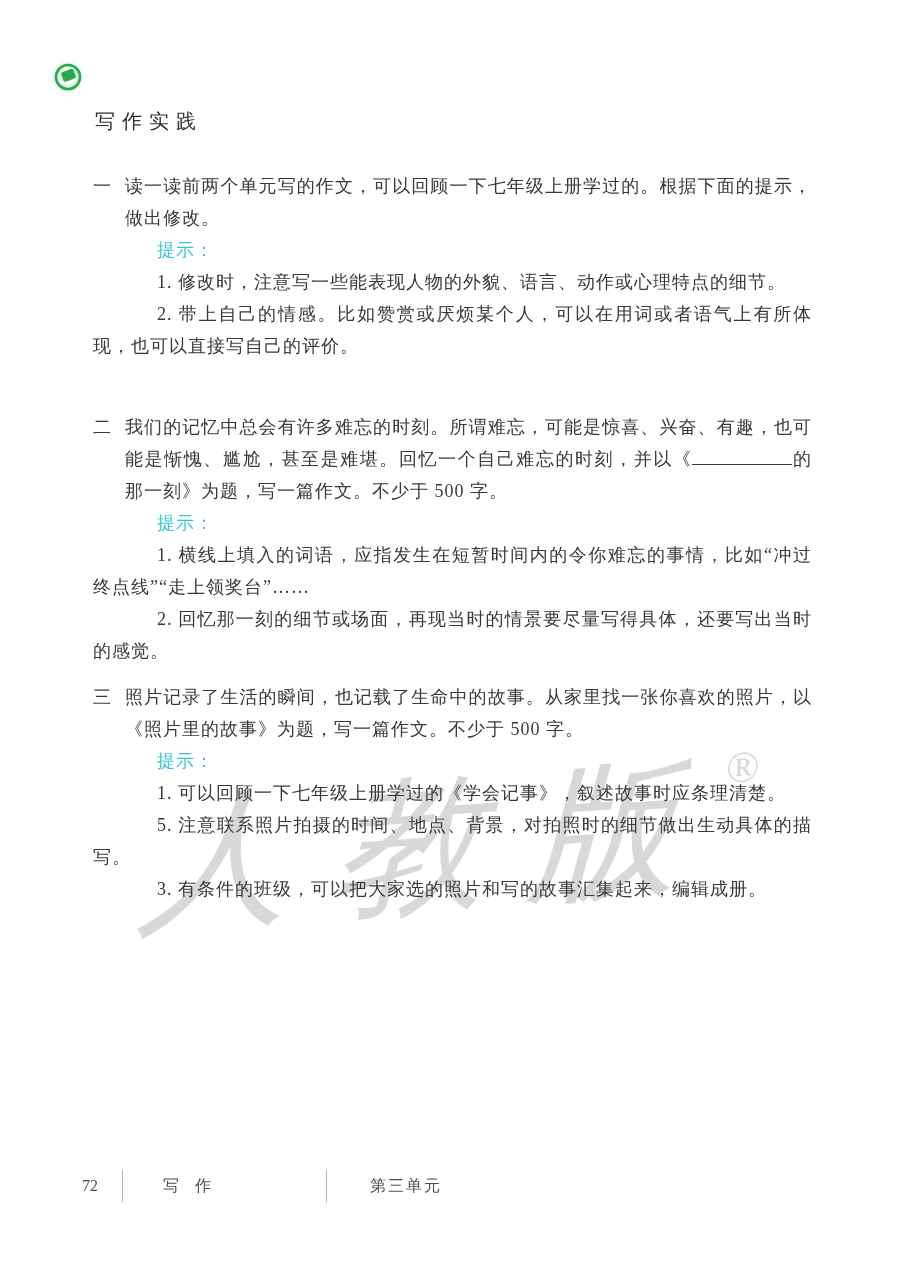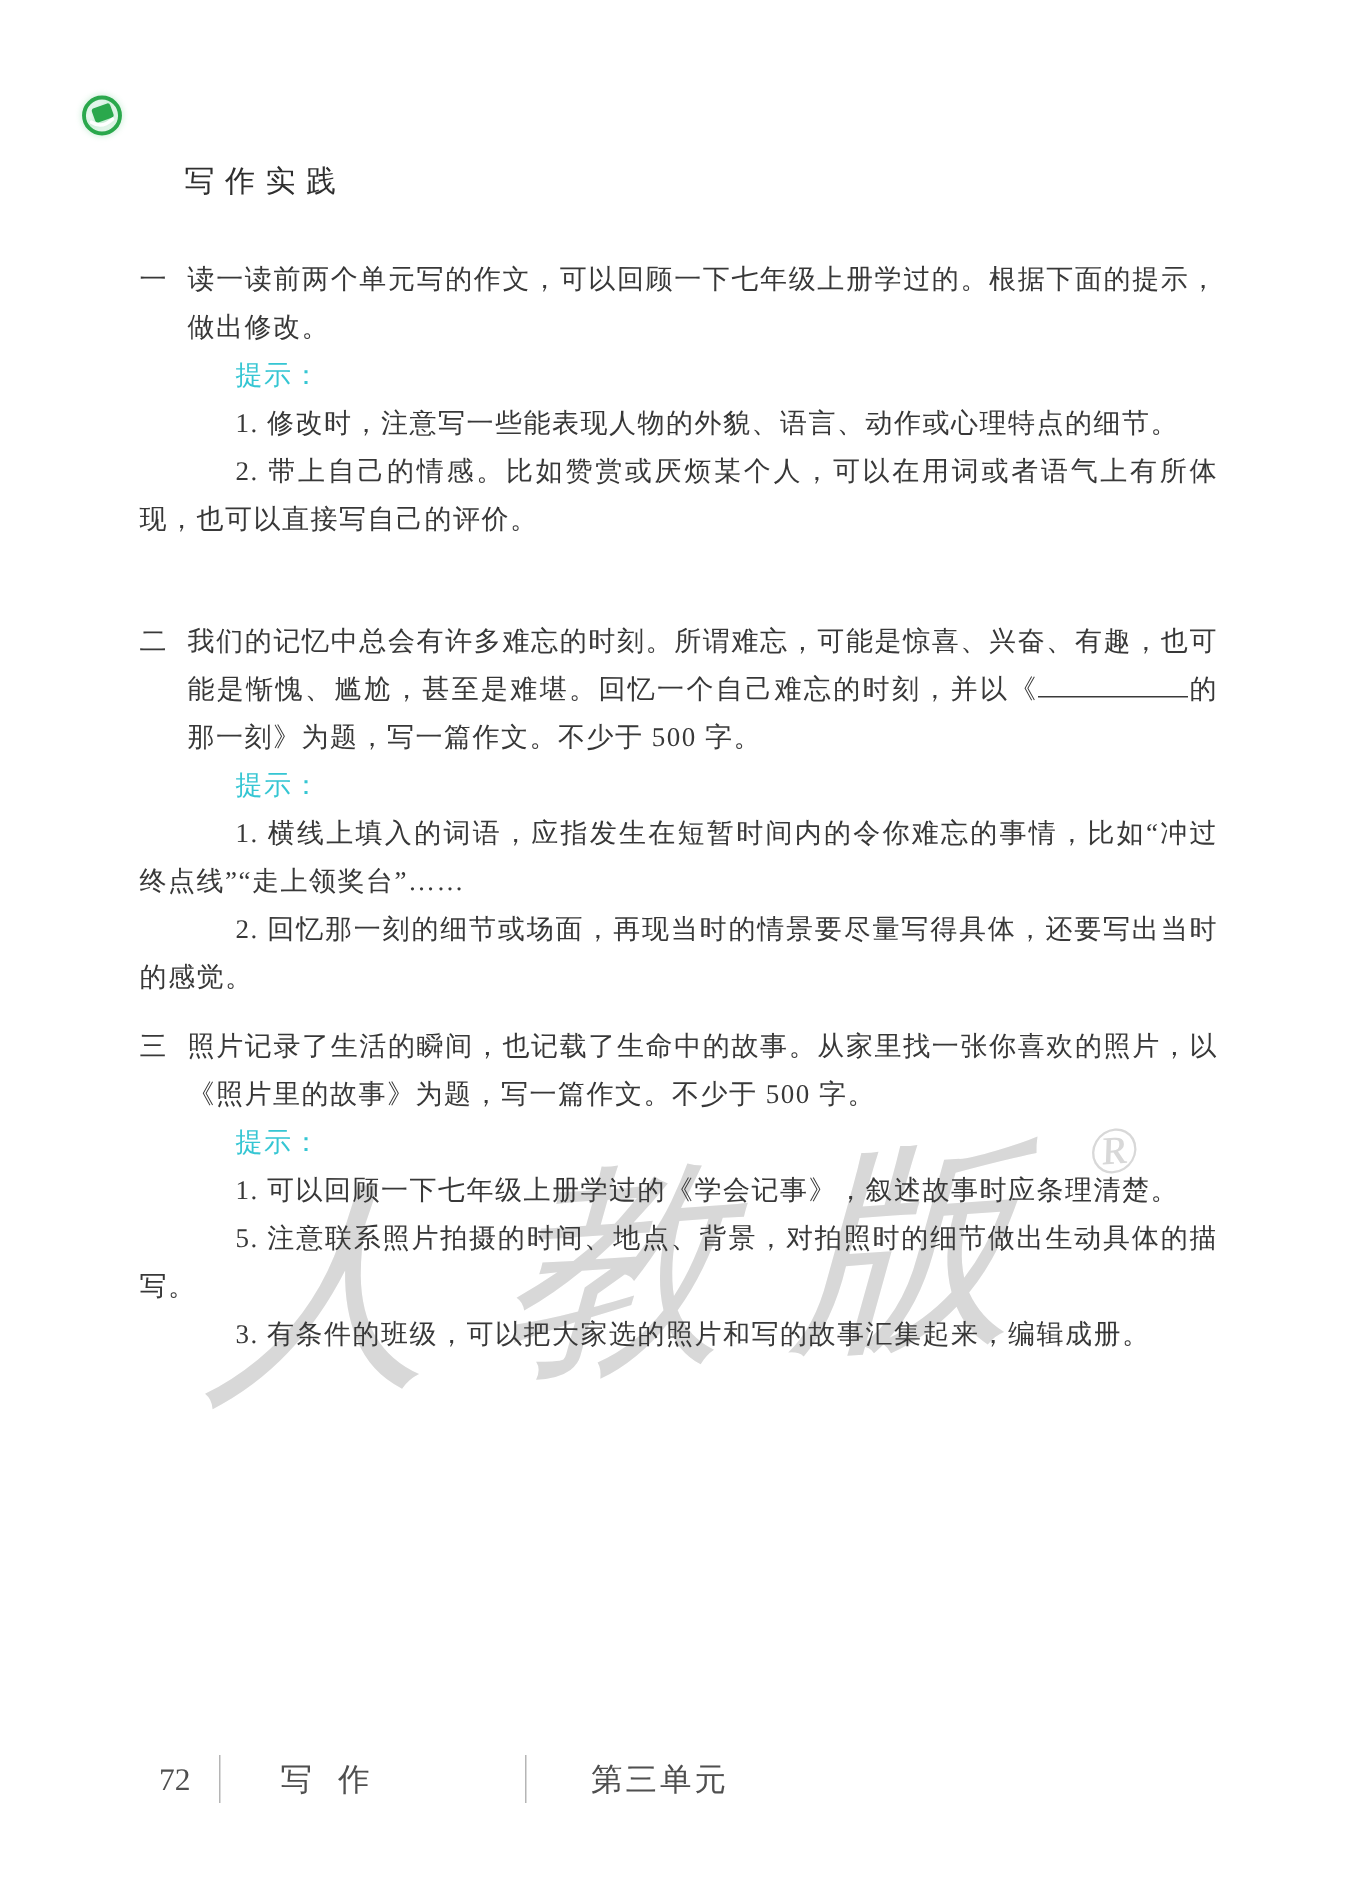--- a/index.html
+++ b/index.html
@@ -6,41 +6,41 @@
   .page {
     position:relative; width:904px; height:1264px; background:#ffffff;
     font-family:"Liberation Serif","DejaVu Serif",serif;
     color:var(--body-text,#383838); overflow:hidden;
   }
   
   .logo { position:absolute; left:52px; top:61px; width:32px; height:32px;
           color:var(--logo-green,#2aa84c); filter:drop-shadow(0 0 2px rgba(90,200,130,.45)); }
   
   .title { position:absolute; left:95px; top:109px; font-size:20px;
-           letter-spacing:7px; line-height:1.2; color:#2f2f2f; z-index:2;margin-left:28px; }
+           letter-spacing:7px; line-height:1.2; color:#2f2f2f; z-index:2; }
   
   .section { position:absolute; left:93px; width:719px; font-size:18px;
              line-height:32px; letter-spacing:1px; text-align:justify; z-index:2; }
   .sec-head { display:flex; align-items:flex-start; }
   .sec-num  { flex:0 0 32px; width:32px; }
   .sec-body { flex:1; text-align:justify; }
   .hint-label { margin-left:64px; color:var(--hint-label,#35c6d3); }
   .hint { margin:0; text-indent:64px; }
   .blank { display:inline-block; width:100px; height:4px;
            border-bottom:1.6px solid #3a3a3a; }
   
   .watermark { position:absolute; left:140px; top:788px; z-index:1;
                white-space:nowrap; color:var(--watermark,#d8d8d8);
                font-size:150px; letter-spacing:45px; line-height:1;
                font-style:italic; transform:rotate(-4deg) skewX(-6deg);
                transform-origin:left center; user-select:none; }
   .wm-reg { font-size:44px; letter-spacing:0; vertical-align:92px; }
   
-  .footer { position:absolute; left:106px; top:1170px; width:720px; height:34px;
-            font-size:21px; color:var(--footer-text,#4f4f4f); z-index:2; }
+  .footer { position:absolute; left:82px; top:1170px; width:720px; height:34px;
+            font-size:16px; color:var(--footer-text,#4f4f4f); z-index:2; }
   .footer > * { position:absolute; top:0; line-height:32px; }
   .f-page { left:0; }
   .f-div1 { left:40px;  width:1px; height:32px; background:var(--divider,#b5b5b5); }
   .f-chap { left:57px;  letter-spacing:6px;margin-left:24px; }
   .f-div2 { left:244px; width:1px; height:32px; background:var(--divider,#b5b5b5); }
   .f-unit { left:260px; letter-spacing:2px;margin-left:28px; }
 </style>
 </head>
 <body>
 

